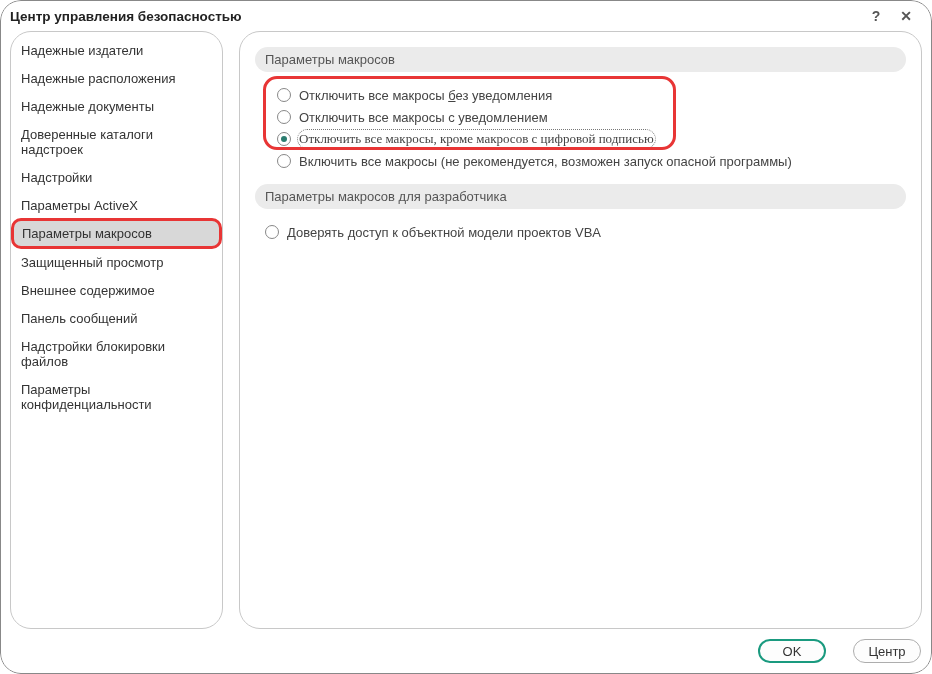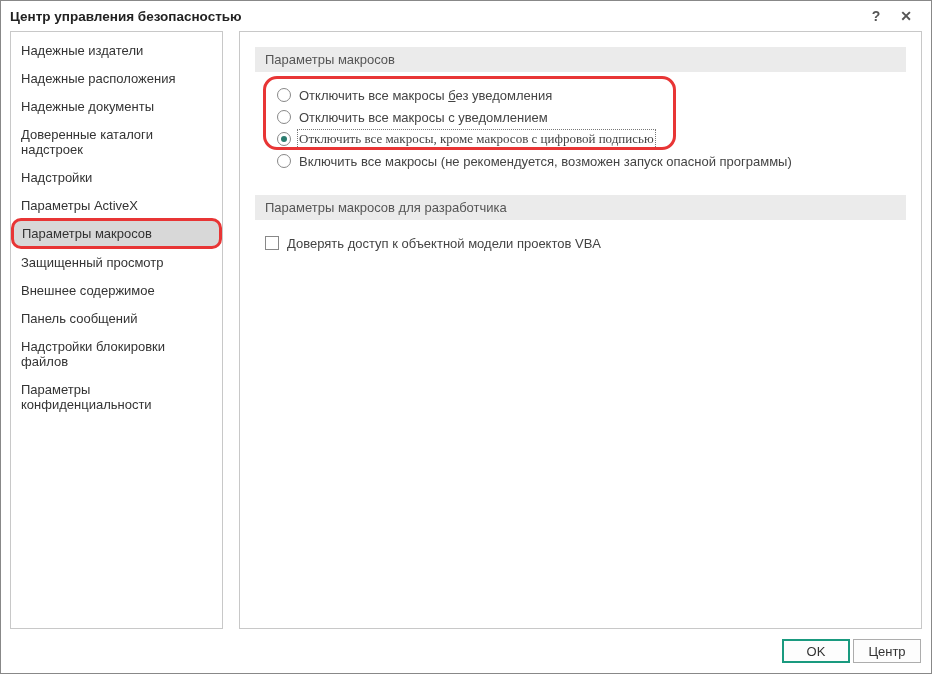--- a/index.html
+++ b/index.html
@@ -1,15 +1,15 @@
 <!DOCTYPE html>
 <html><head>
 <meta charset="utf-8">
 <style>
-  * { box-sizing: border-box; margin: 0; padding: 0; }
+  * { box-sizing: border-box; margin: 0; padding: 0; border-radius: 21px; }
   body {
     font-family: "Segoe UI", Tahoma, sans-serif;
     font-size: 13px;
     background: #fff;
     color: #333;
     width: 932px;
     height: 674px;
     overflow: hidden;
   }
   .dialog {
@@ -79,21 +79,21 @@
   .section-header {
     background: #ebebeb;
     padding: 5px 10px;
     font-weight: normal;
     font-size: 13px;
     color: #555;
     margin-bottom: 12px;
   }
   .radio-group {
     margin-left: 22px;
-    margin-bottom: 23px;
+    margin-bottom: 12px;
     position: relative;
   }
   .highlight-box {
     position: absolute;
     border: 3px solid #e83535;
     border-radius: 14px;
     left: -14px;
     top: -8px;
     right: 230px;
     height: 74px;
@@ -134,21 +134,21 @@
   .label-text { color: #444; }
   .label-text .underline { text-decoration: underline; }
   .label-text.dotted-focus {
     outline: 1px dotted #777;
     outline-offset: 1px;
     font-family: Liberation Serif, serif;
   }
   .footer {
     display: flex;
     justify-content: flex-end;
-    gap: 3px;
+    gap: 27px;
     padding: 10px 10px 10px 10px;
     height: 44px;
     margin-left: 40px;
   }
   .btn {
     min-width: 68px;
     height: 24px;
     border: 1px solid #adadad;
     background: #fdfdfd;
     font-size: 13px;

